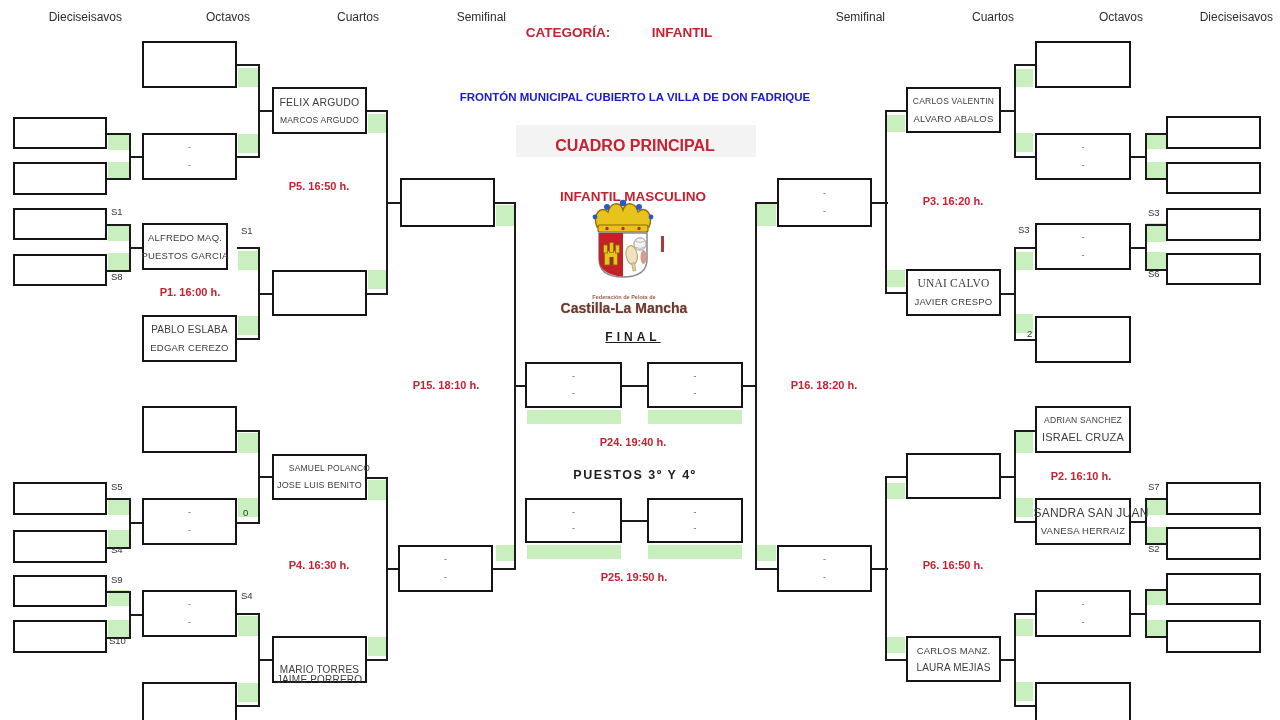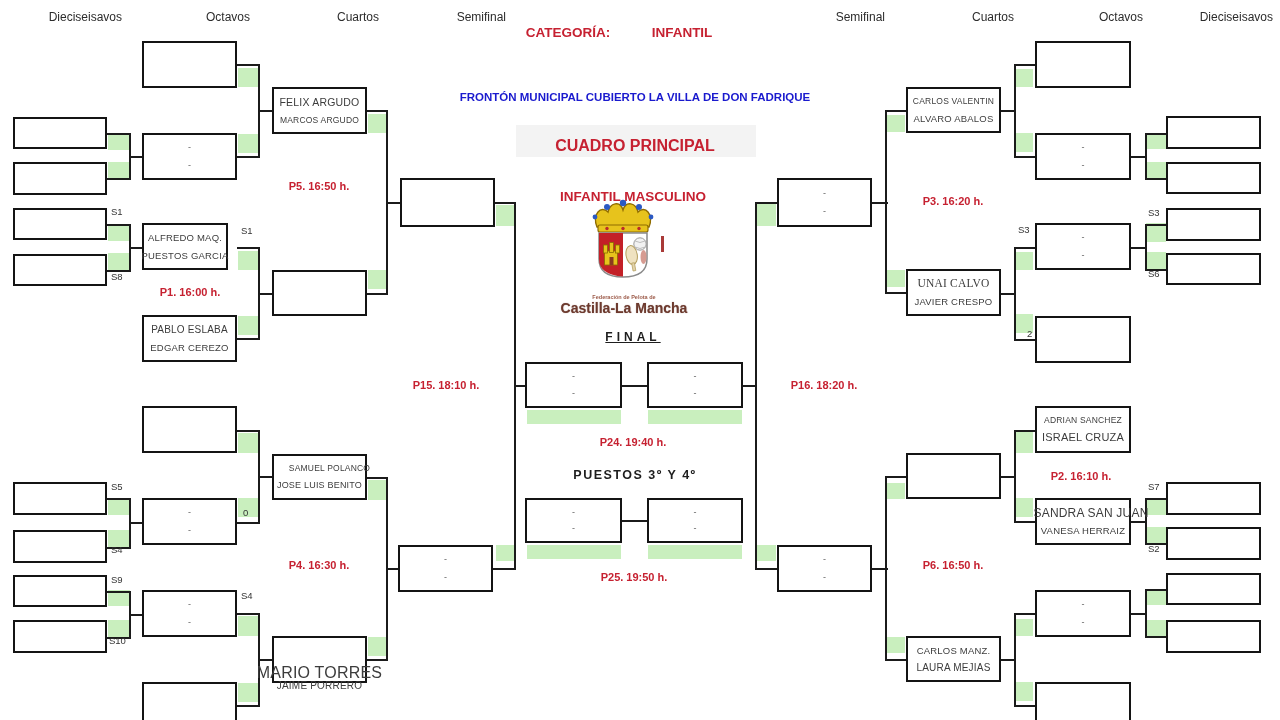--- a/index.html
+++ b/index.html
@@ -244,21 +244,21 @@
     <div class="box" style="left: 272px; top: 87px; width: 95px; height: 47px;">
       <div class="nm" style="font-size: 10.5px;">FELIX ARGUDO</div>
       <div class="nm" style="font-size: 8.5px;">MARCOS ARGUDO</div>
     </div>
     <div class="box" style="left: 272px; top: 270px; width: 95px; height: 46px;"></div>
     <div class="box" style="left: 272px; top: 454px; width: 95px; height: 46px;">
       <div class="nm" style="font-size: 8.5px; margin-left: 20px;">SAMUEL POLANCO</div>
       <div class="nm" style="font-size: 9px;">JOSE LUIS BENITO</div>
     </div>
     <div class="box" style="left: 272px; top: 636px; width: 95px; height: 47px;">
-      <div class="nm" style="font-size: 16px; margin-top: 27px;">MARIO TORRES</div>
+      <div class="nm" style="font-size: 10px; margin-top: 27px;">MARIO TORRES</div>
       <div class="nm" style="font-size: 10px;">JAIME PORRERO</div>
     </div>
     <div class="box" style="left: 400px; top: 178px; width: 95px; height: 49px;"></div>
     <div class="box" style="left: 398px; top: 545px; width: 95px; height: 47px;">
       <div class="nm dash" style="font-size: 9px;">-</div>
       <div class="nm dash" style="font-size: 9px;">-</div>
     </div>
     <div class="box" style="left: 525px; top: 362px; width: 97px; height: 46px;">
       <div class="nm dash" style="font-size: 9px;">-</div>
       <div class="nm dash" style="font-size: 9px;">-</div>

